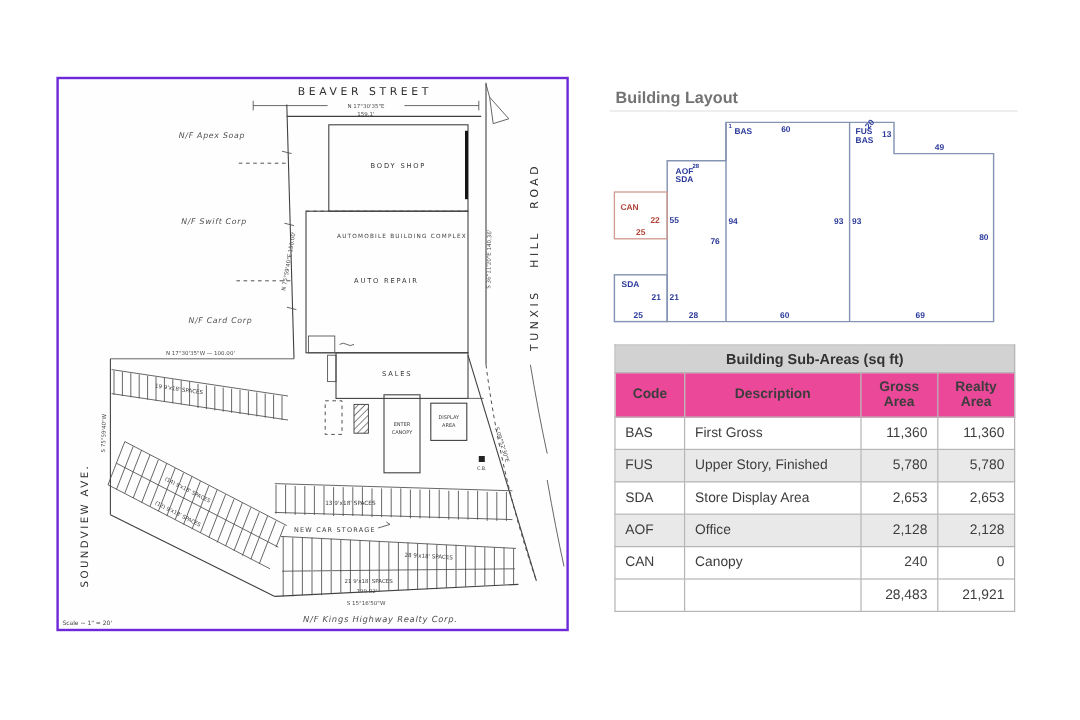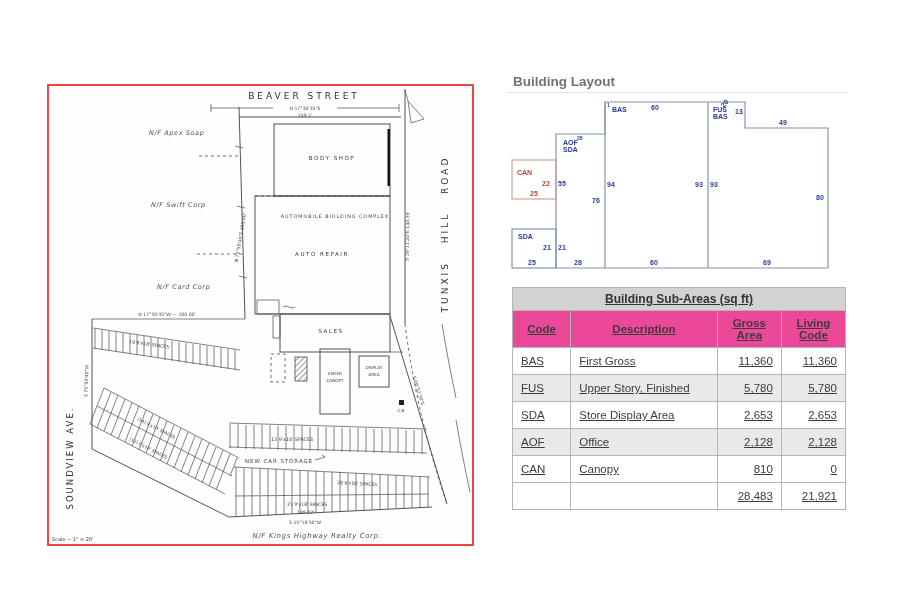--- a/index.html
+++ b/index.html
@@ -1,20 +1,20 @@
 <!DOCTYPE html>
 <html><head>
 <meta charset="utf-8">
 <style>
   html,body{margin:0;padding:0;background:#ffffff;}
   .page{position:relative;width:900px;height:600px;background:#fff;overflow:hidden;
         font-family:"Liberation Sans",sans-serif;}
   
-  .map-panel{position:absolute;left:47px;top:84px;width:423px;height:458px;
-             border:2px solid #ef4444;background:#fefefe;}
+  .map-panel{position:absolute;left:47px;top:64px;width:423px;height:458px;
+             border:2px solid #6d28d9;background:#fefefe;}
   .map-panel svg{display:block;}
   .mapline{stroke:#3f3f3f;stroke-width:0.9;fill:none;}
   .mapline-thin{stroke:#4a4a4a;stroke-width:0.7;fill:none;}
   .mapdash{stroke:#4a4a4a;stroke-width:0.8;fill:none;stroke-dasharray:3,3;}
   .maptext{fill:#3c3c3c;font-family:"DejaVu Sans",sans-serif;}
   .street{font-size:9px;letter-spacing:3px;fill:#2e2e2e;}
   .tiny{font-size:4.6px;fill:#4a4a4a;}
   .tlabel{font-size:5.6px;letter-spacing:1.5px;fill:#383838;}
   .hand{font-size:6.5px;font-style:italic;fill:#4f4f4f;letter-spacing:.6px;}
   
@@ -23,21 +23,21 @@
   .sketch-wrap{position:absolute;left:508px;top:92px;width:340px;height:186px;
                border-top:1px solid #e3e3e3;}
   .sk-line{stroke:#8494b2;stroke-width:1.2;fill:none;}
   .sk-can{stroke:#cf9a8f;stroke-width:1.1;fill:none;}
   .sk-label{fill:#2b3a9a;font-weight:bold;font-size:7px;font-family:"Liberation Sans",sans-serif;}
   .sk-sup{fill:#2b3a9a;font-weight:bold;font-size:5px;font-family:"Liberation Sans",sans-serif;}
   .sk-red{fill:#b04438;font-weight:bold;font-size:7px;font-family:"Liberation Sans",sans-serif;}
   
   .subareas{position:absolute;left:512px;top:287px;width:334px;border-collapse:collapse;
             font-size:11.5px;color:#3d3d3d;font-family:"Liberation Sans",sans-serif;}
-  .subareas th,.subareas td{border:1px solid #b5b5b5;text-decoration:underline;}
+  .subareas th,.subareas td{border:1px solid #b5b5b5;}
   .subareas .title-cell{background:#d2d2d2;font-size:12px;font-weight:bold;padding:4px 2px;text-align:center;color:#333;}
   .subareas thead .colhead{background:#ec4899;font-weight:bold;text-align:center;padding:6px 6px;vertical-align:middle;}
   .subareas td{padding:7px 8px;}
   .subareas .c-code{width:48px;text-align:left;}
   .subareas .c-desc{width:158px;text-align:left;}
   .subareas .c-num{width:52px;text-align:right;}
   .subareas tbody tr.alt{background:#e9e9e9;}
 </style>
 </head>
 <body>
@@ -204,21 +204,21 @@
 
   <table class="subareas">
     <thead>
       <tr>
         <th class="title-cell" colspan="4">Building Sub-Areas (sq ft)</th>
       </tr>
       <tr>
         <th class="colhead c-code">Code</th>
         <th class="colhead c-desc">Description</th>
         <th class="colhead c-num">Gross Area</th>
-        <th class="colhead c-num">Living Code</th>
+        <th class="colhead c-num">Realty Area</th>
       </tr>
     </thead>
     <tbody>
       <tr>
         <td class="c-code">BAS</td>
         <td class="c-desc">First Gross</td>
         <td class="c-num">11,360</td>
         <td class="c-num">11,360</td>
       </tr>
       <tr class="alt">
@@ -235,21 +235,21 @@
       </tr>
       <tr class="alt">
         <td class="c-code">AOF</td>
         <td class="c-desc">Office</td>
         <td class="c-num">2,128</td>
         <td class="c-num">2,128</td>
       </tr>
       <tr>
         <td class="c-code">CAN</td>
         <td class="c-desc">Canopy</td>
-        <td class="c-num">810</td>
+        <td class="c-num">240</td>
         <td class="c-num">0</td>
       </tr>
       <tr>
         <td class="c-code"></td>
         <td class="c-desc"></td>
         <td class="c-num">28,483</td>
         <td class="c-num">21,921</td>
       </tr>
     </tbody>
   </table>

